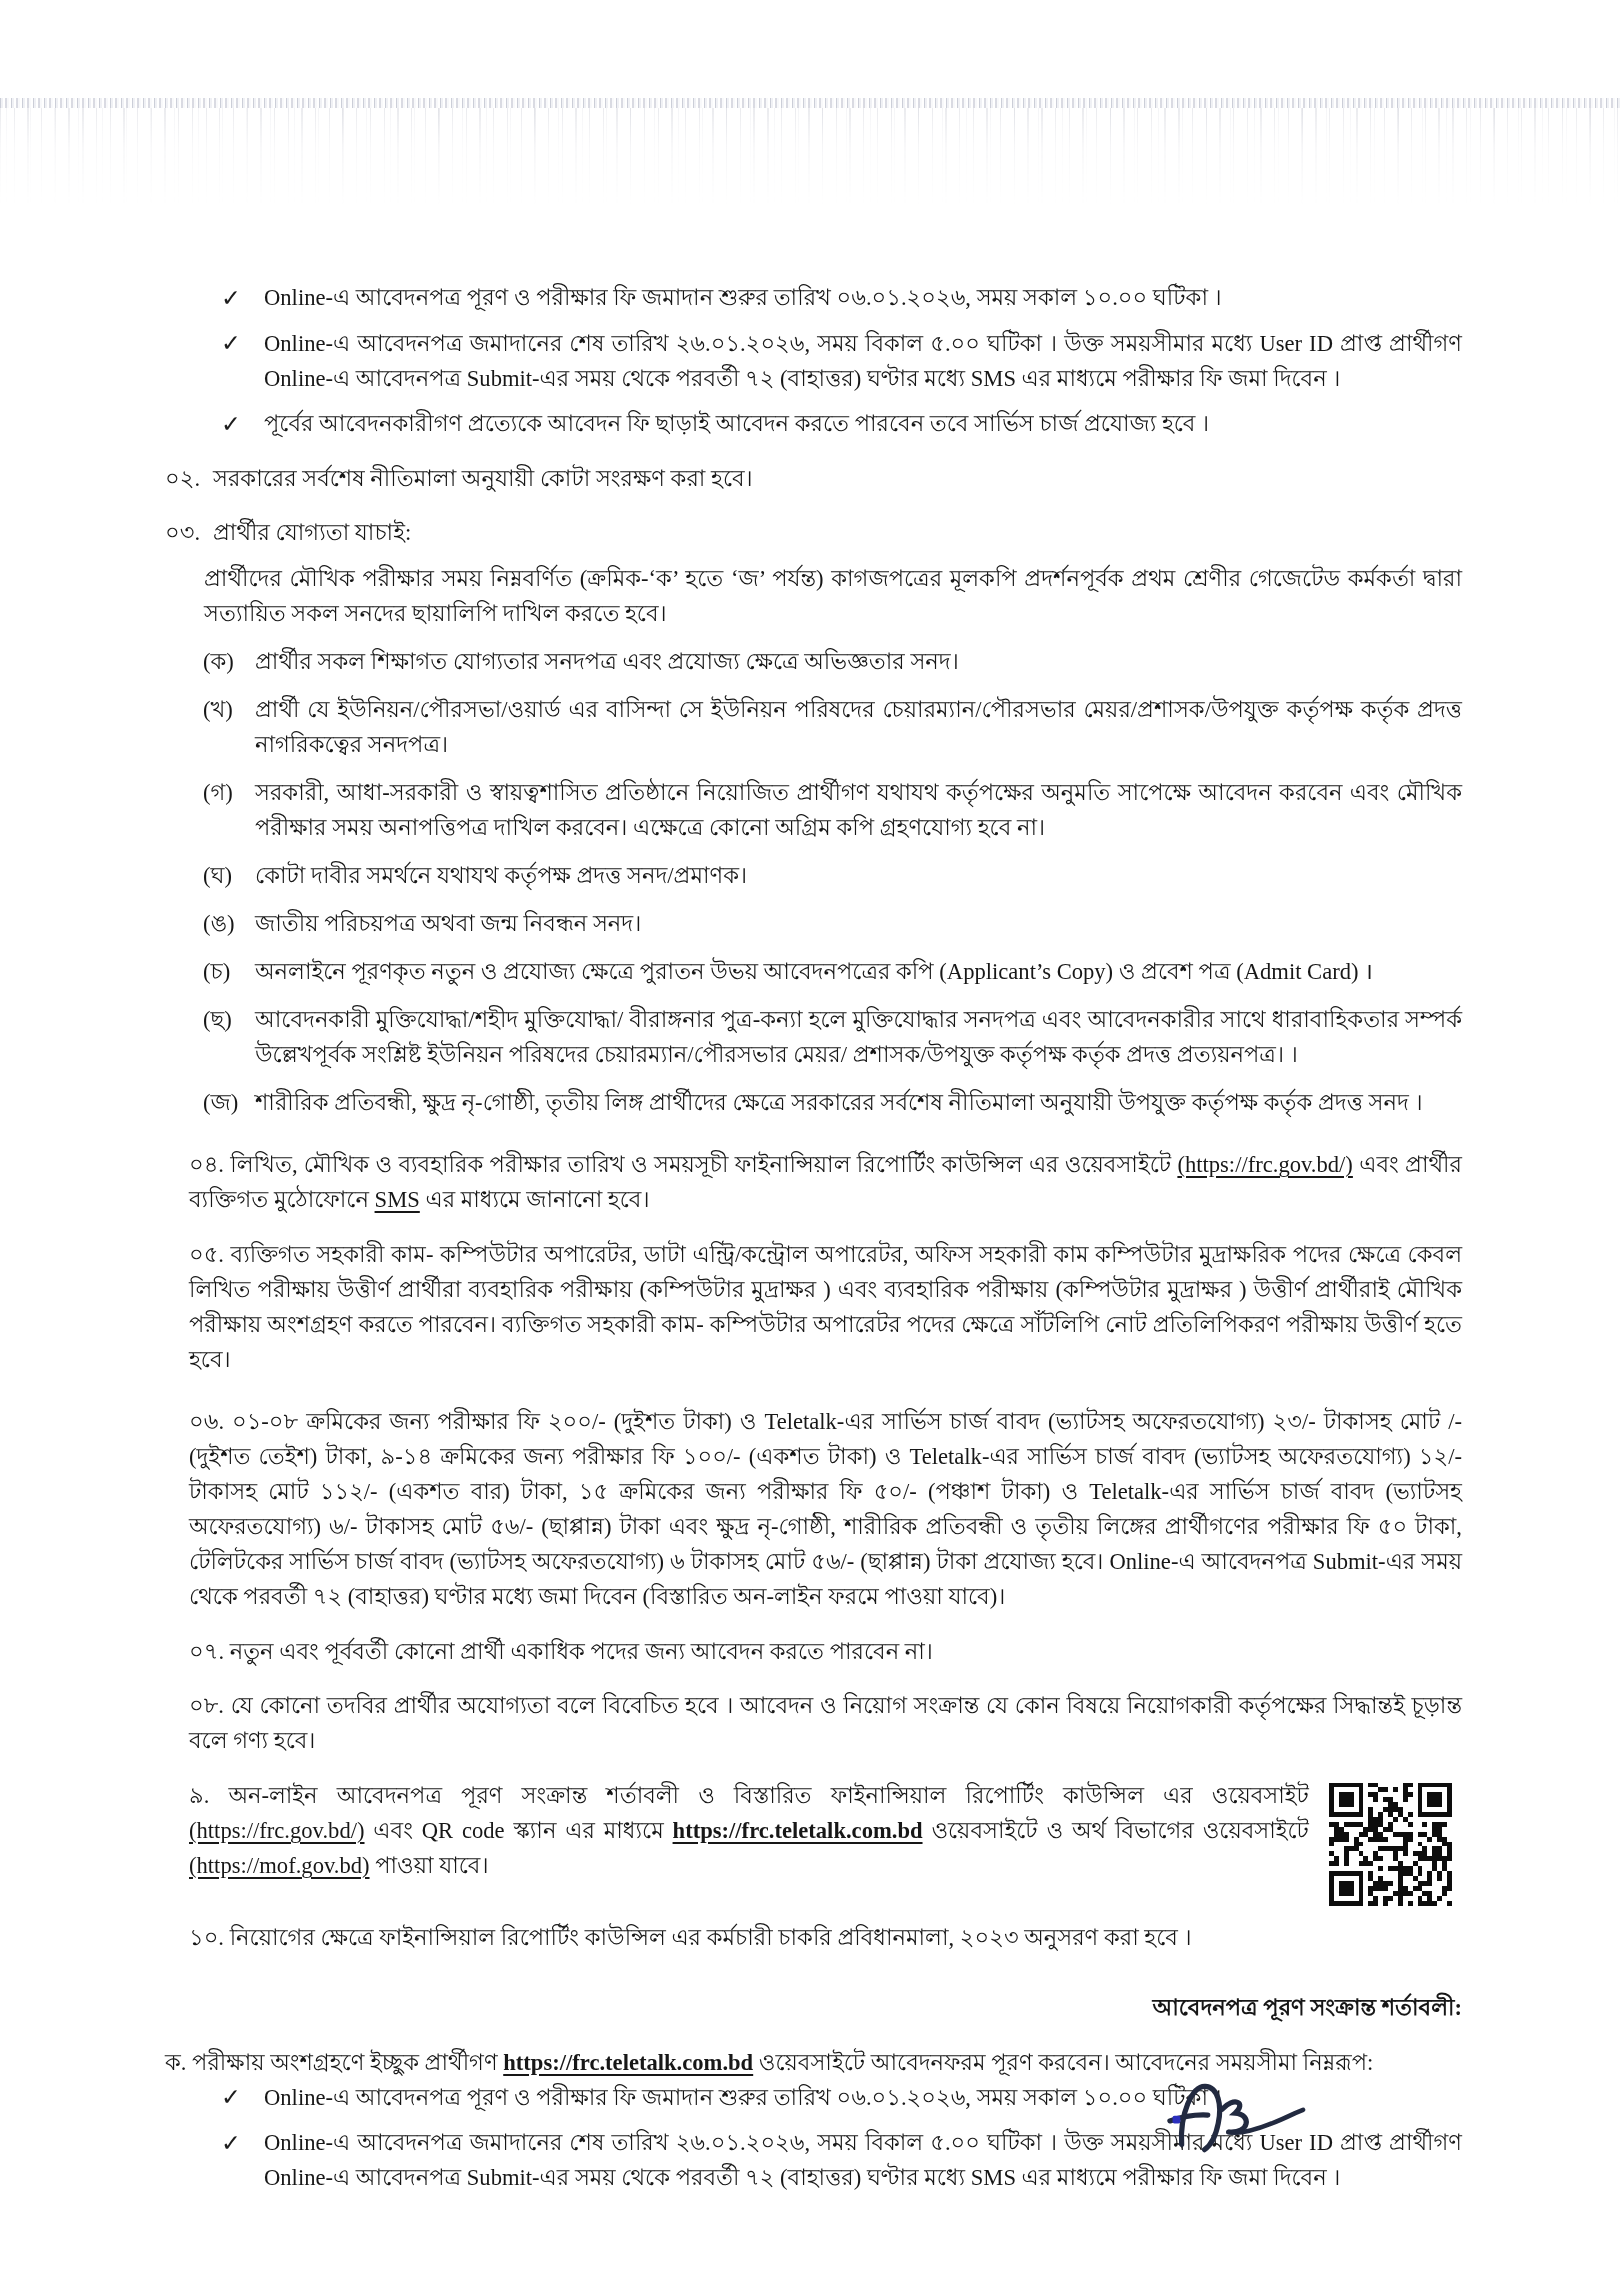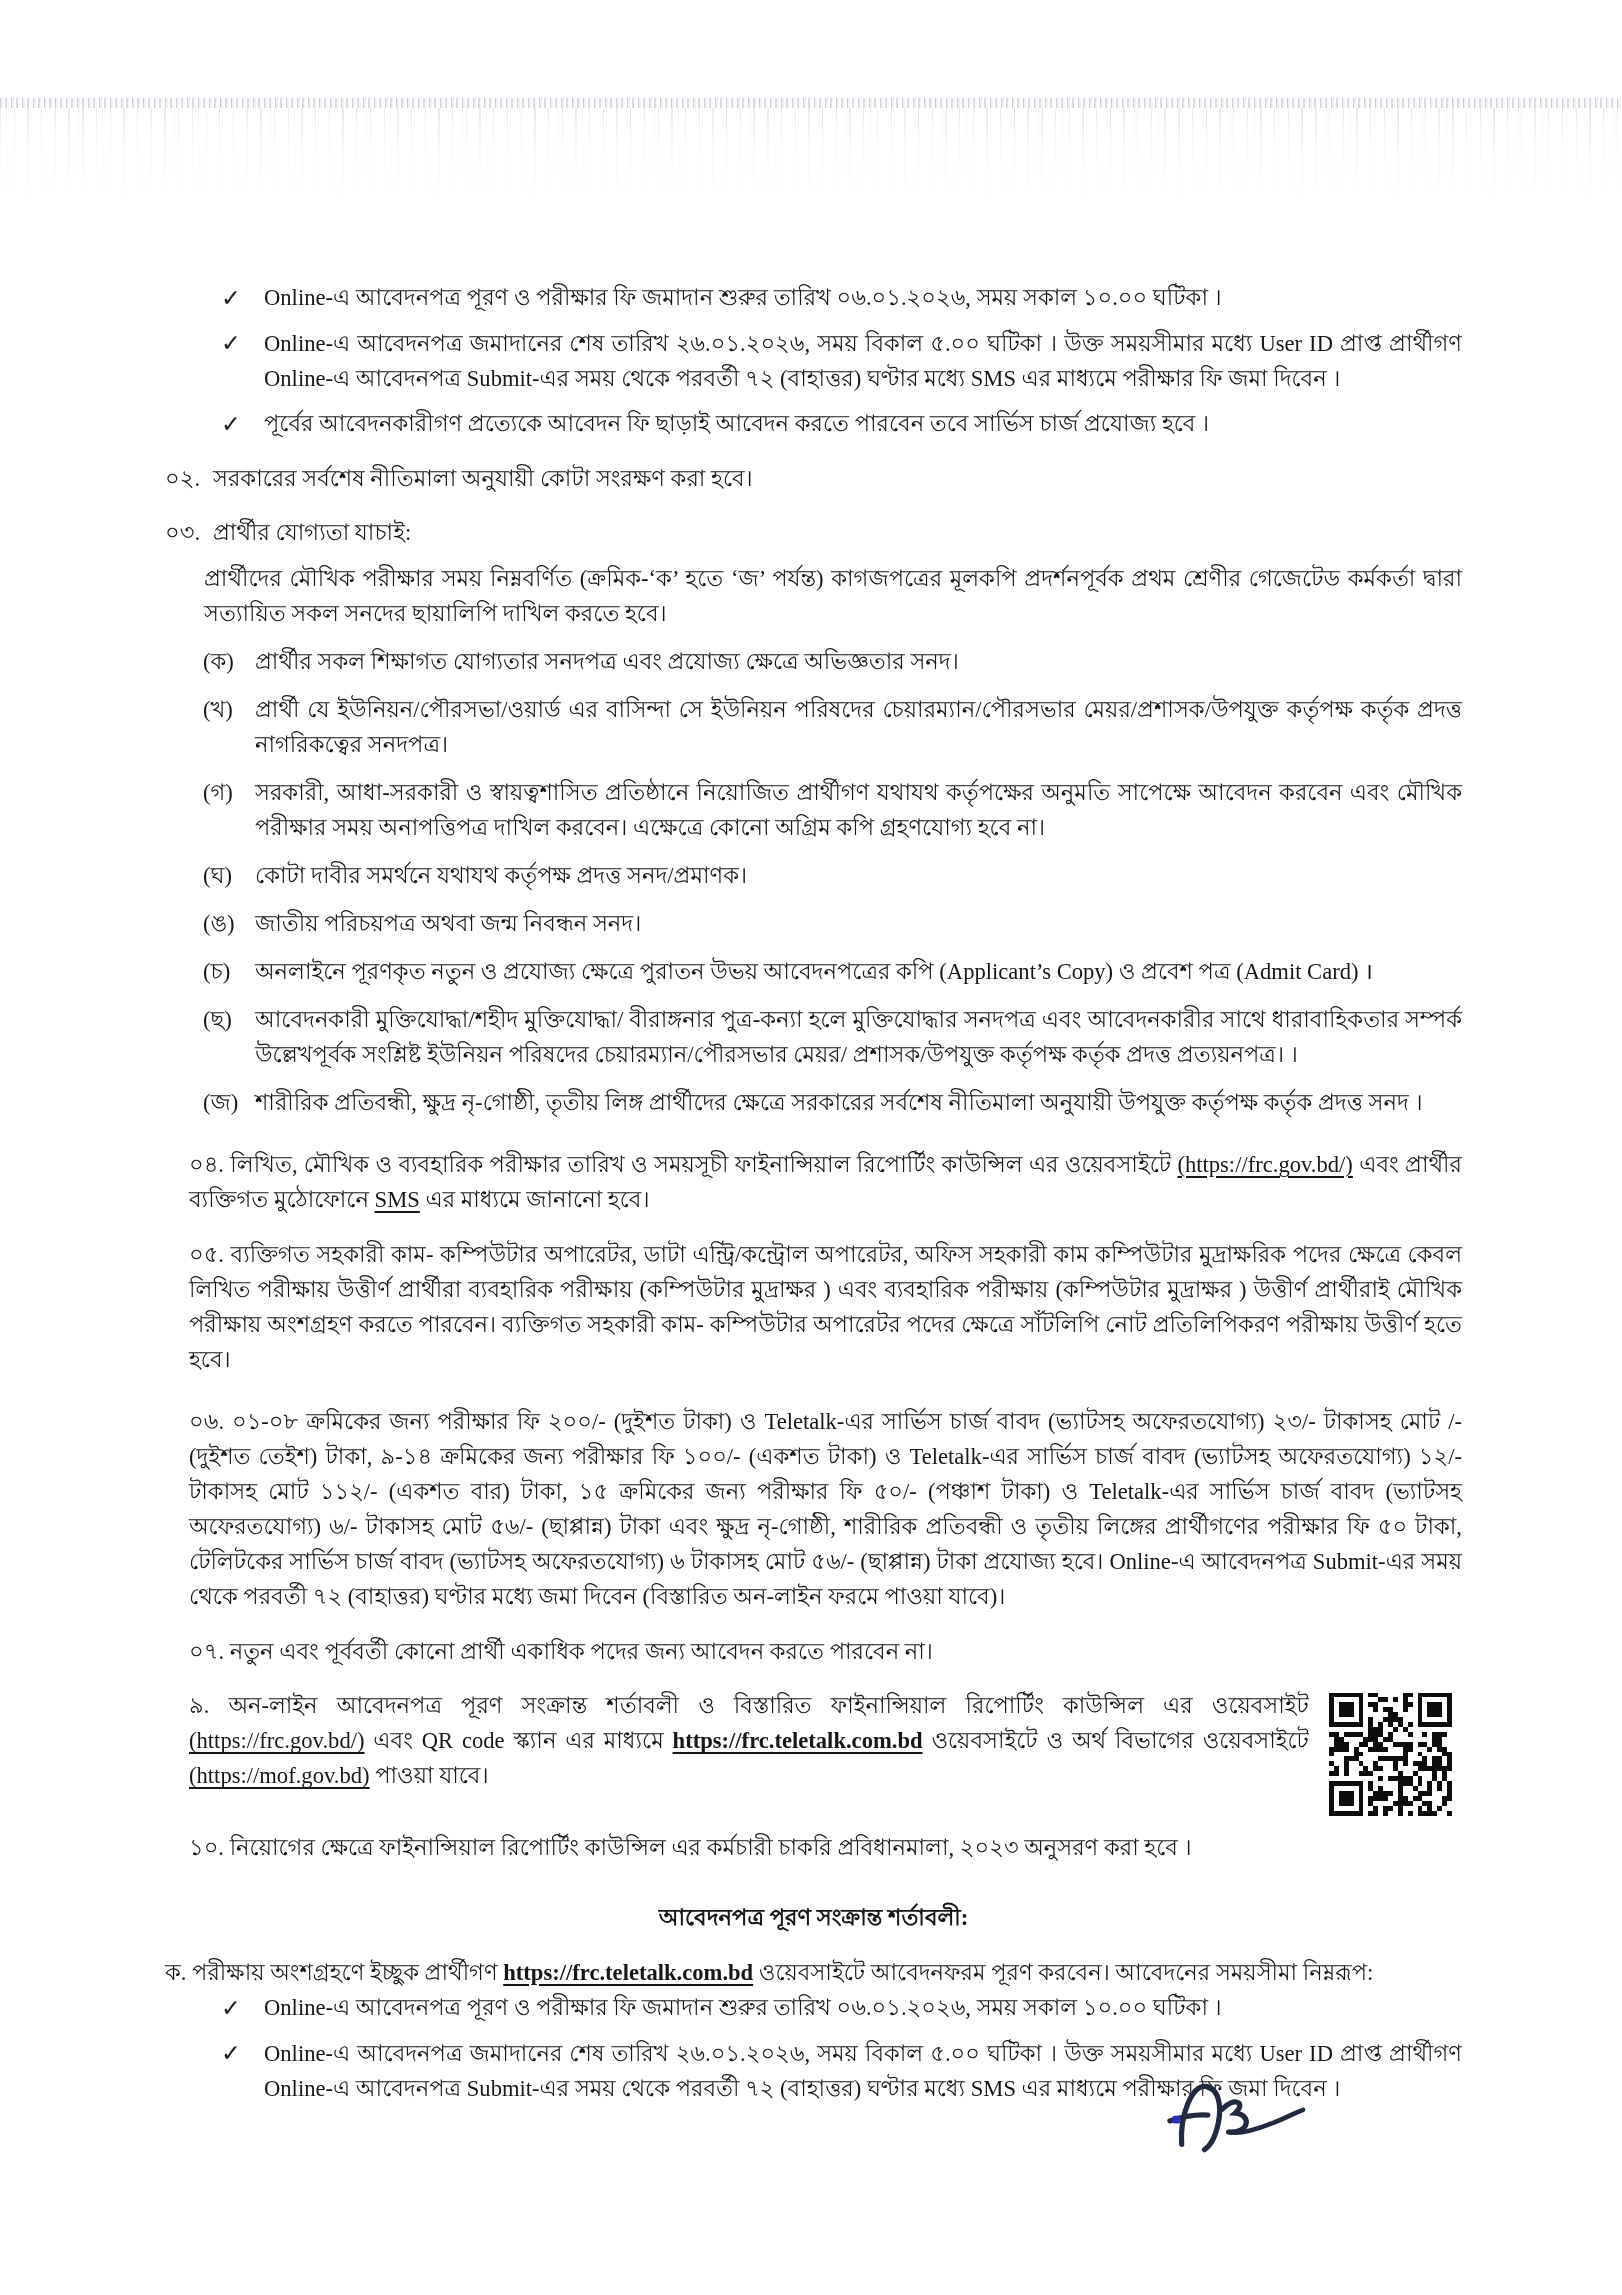--- a/index.html
+++ b/index.html
@@ -58,21 +58,21 @@
   .sub-item .sub-label{position:absolute;left:0;top:0;}
   
   .para{margin-top:19.6px;margin-left:24px;}
   .para-gap{margin-top:27.5px;}
   .flow{display:flow-root;}
   .qr-wrap{
     float:right;width:123px;height:126px;
     margin:2.6px 10.5px 3.9px 19.6px;
   }
   .qr-wrap svg{width:100%;height:100%;}
-  .terms-heading{font-weight:bold;margin-top:35px;text-align:center;}
+  .terms-heading{font-weight:bold;margin-top:35px;text-align:right;}
   .term-ka{margin-top:20px;}
   .bottom-checklist{margin-top:14.4px;}
   .signature{position:absolute;left:1166px;top:2075px;width:154px;height:84px;}
 </style>
 </head>
 <body>
 
 <div class="page">
   <div class="scan-band"></div>
   <div class="scan-drips"></div>
@@ -105,20 +105,21 @@
         <div class="sub-item"><span class="sub-label">(ঙ)</span><span><span>জাতীয় পরিচয়পত্র অথবা জন্ম নিবন্ধন সনদ।</span></span></div>
         <div class="sub-item"><span class="sub-label">(চ)</span><span><span>অনলাইনে পূরণকৃত নতুন ও প্রযোজ্য ক্ষেত্রে পুরাতন উভয় আবেদনপত্রের কপি (Applicant’s Copy) ও প্রবেশ পত্র (Admit Card) ।</span></span></div>
         <div class="sub-item"><span class="sub-label">(ছ)</span><span><span>আবেদনকারী মুক্তিযোদ্ধা/শহীদ মুক্তিযোদ্ধা/ বীরাঙ্গনার পুত্র-কন্যা হলে মুক্তিযোদ্ধার সনদপত্র এবং আবেদনকারীর সাথে ধারাবাহিকতার সম্পর্ক উল্লেখপূর্বক সংশ্লিষ্ট ইউনিয়ন পরিষদের চেয়ারম্যান/পৌরসভার মেয়র/ প্রশাসক/উপযুক্ত কর্তৃপক্ষ কর্তৃক প্রদত্ত  প্রত্যয়নপত্র। ।</span></span></div>
         <div class="sub-item"><span class="sub-label">(জ)</span><span><span>শারীরিক প্রতিবন্ধী, ক্ষুদ্র নৃ-গোষ্ঠী, তৃতীয় লিঙ্গ  প্রার্থীদের ক্ষেত্রে সরকারের সর্বশেষ নীতিমালা অনুযায়ী উপযুক্ত কর্তৃপক্ষ কর্তৃক প্রদত্ত সনদ ।</span></span></div>
       </div>
 
     <div class="para para-gap"><span>০৪. লিখিত, মৌখিক ও ব্যবহারিক পরীক্ষার তারিখ ও সময়সূচী ফাইনান্সিয়াল রিপোর্টিং কাউন্সিল এর ওয়েবসাইটে </span><span class="u">(https://frc.gov.bd/)</span><span> এবং প্রার্থীর ব্যক্তিগত মুঠোফোনে </span><span class="u">SMS</span><span> এর মাধ্যমে জানানো হবে।</span></div>
     <div class="para"><span>০৫. ব্যক্তিগত সহকারী কাম- কম্পিউটার অপারেটর, ডাটা এন্ট্রি/কন্ট্রোল অপারেটর, অফিস সহকারী কাম কম্পিউটার মুদ্রাক্ষরিক পদের ক্ষেত্রে কেবল লিখিত পরীক্ষায় উত্তীর্ণ প্রার্থীরা ব্যবহারিক পরীক্ষায় (কম্পিউটার মুদ্রাক্ষর ) এবং ব্যবহারিক পরীক্ষায় (কম্পিউটার মুদ্রাক্ষর ) উত্তীর্ণ প্রার্থীরাই মৌখিক পরীক্ষায় অংশগ্রহণ করতে পারবেন। ব্যক্তিগত সহকারী কাম- কম্পিউটার অপারেটর পদের ক্ষেত্রে সাঁটলিপি নোট প্রতিলিপিকরণ পরীক্ষায় উত্তীর্ণ হতে হবে।</span></div>
     <div class="para para-gap"><span>০৬. ০১-০৮ ক্রমিকের জন্য পরীক্ষার ফি ২০০/- (দুইশত টাকা) ও Teletalk-এর সার্ভিস চার্জ বাবদ (ভ্যাটসহ অফেরতযোগ্য) ২৩/- টাকাসহ মোট /- (দুইশত তেইশ) টাকা, ৯-১৪ ক্রমিকের জন্য পরীক্ষার ফি ১০০/- (একশত টাকা) ও Teletalk-এর সার্ভিস চার্জ বাবদ (ভ্যাটসহ অফেরতযোগ্য) ১২/- টাকাসহ মোট ১১২/- (একশত বার) টাকা, ১৫ ক্রমিকের জন্য পরীক্ষার ফি ৫০/- (পঞ্চাশ টাকা) ও Teletalk-এর সার্ভিস চার্জ বাবদ (ভ্যাটসহ অফেরতযোগ্য) ৬/- টাকাসহ মোট ৫৬/- (ছাপ্পান্ন) টাকা এবং ক্ষুদ্র নৃ-গোষ্ঠী, শারীরিক প্রতিবন্ধী ও তৃতীয় লিঙ্গের প্রার্থীগণের পরীক্ষার ফি ৫০ টাকা, টেলিটকের সার্ভিস চার্জ বাবদ (ভ্যাটসহ অফেরতযোগ্য) ৬ টাকাসহ মোট ৫৬/- (ছাপ্পান্ন) টাকা প্রযোজ্য হবে। Online-এ আবেদনপত্র Submit-এর সময় থেকে পরবর্তী ৭২ (বাহাত্তর) ঘণ্টার মধ্যে জমা দিবেন (বিস্তারিত অন-লাইন ফরমে পাওয়া যাবে)।</span></div>
     <div class="para"><span>০৭. নতুন এবং পূর্ববর্তী কোনো প্রার্থী একাধিক পদের জন্য আবেদন করতে পারবেন না।</span></div>
+    <div class="para"><span>০৮. যে কোনো তদবির প্রার্থীর অযোগ্যতা বলে বিবেচিত হবে । আবেদন ও নিয়োগ সংক্রান্ত যে কোন বিষয়ে নিয়োগকারী কর্তৃপক্ষের সিদ্ধান্তই চূড়ান্ত বলে গণ্য হবে।</span></div>
 
     <div class="para flow">
       <span class="qr-wrap" id="qr-box"><svg viewBox="0 0 25 25" shape-rendering="crispEdges" xmlns="http://www.w3.org/2000/svg">
             <rect x="0" y="0" width="1" height="1" fill="#0d0d0d"></rect>
             <rect x="1" y="0" width="1" height="1" fill="#0d0d0d"></rect>
             <rect x="2" y="0" width="1" height="1" fill="#0d0d0d"></rect>
             <rect x="3" y="0" width="1" height="1" fill="#0d0d0d"></rect>
             <rect x="4" y="0" width="1" height="1" fill="#0d0d0d"></rect>
             <rect x="5" y="0" width="1" height="1" fill="#0d0d0d"></rect>
             <rect x="6" y="0" width="1" height="1" fill="#0d0d0d"></rect>

